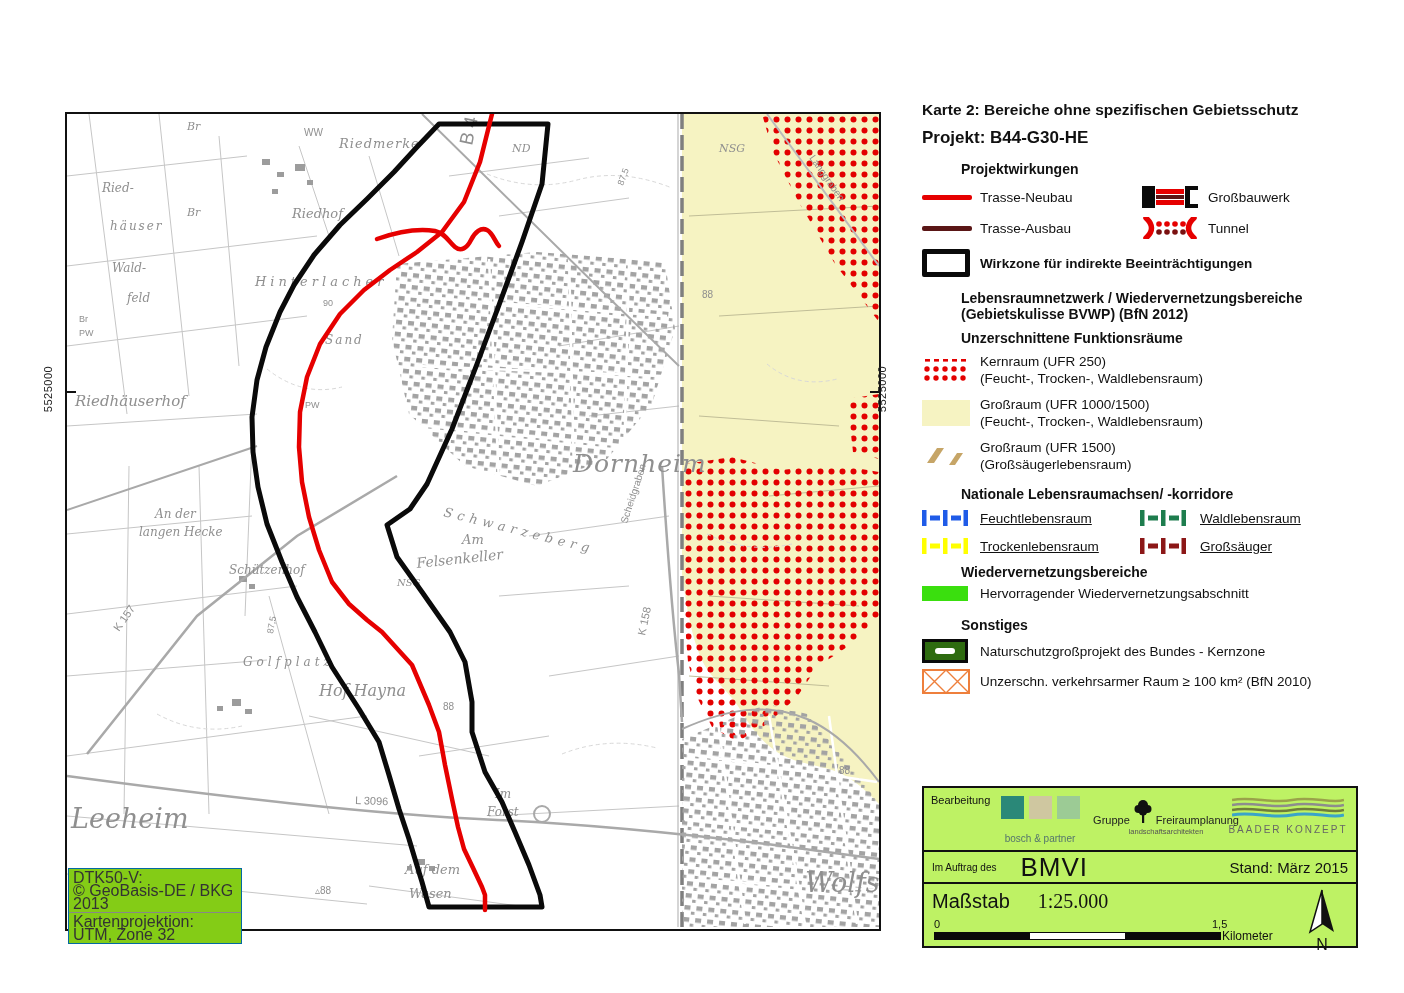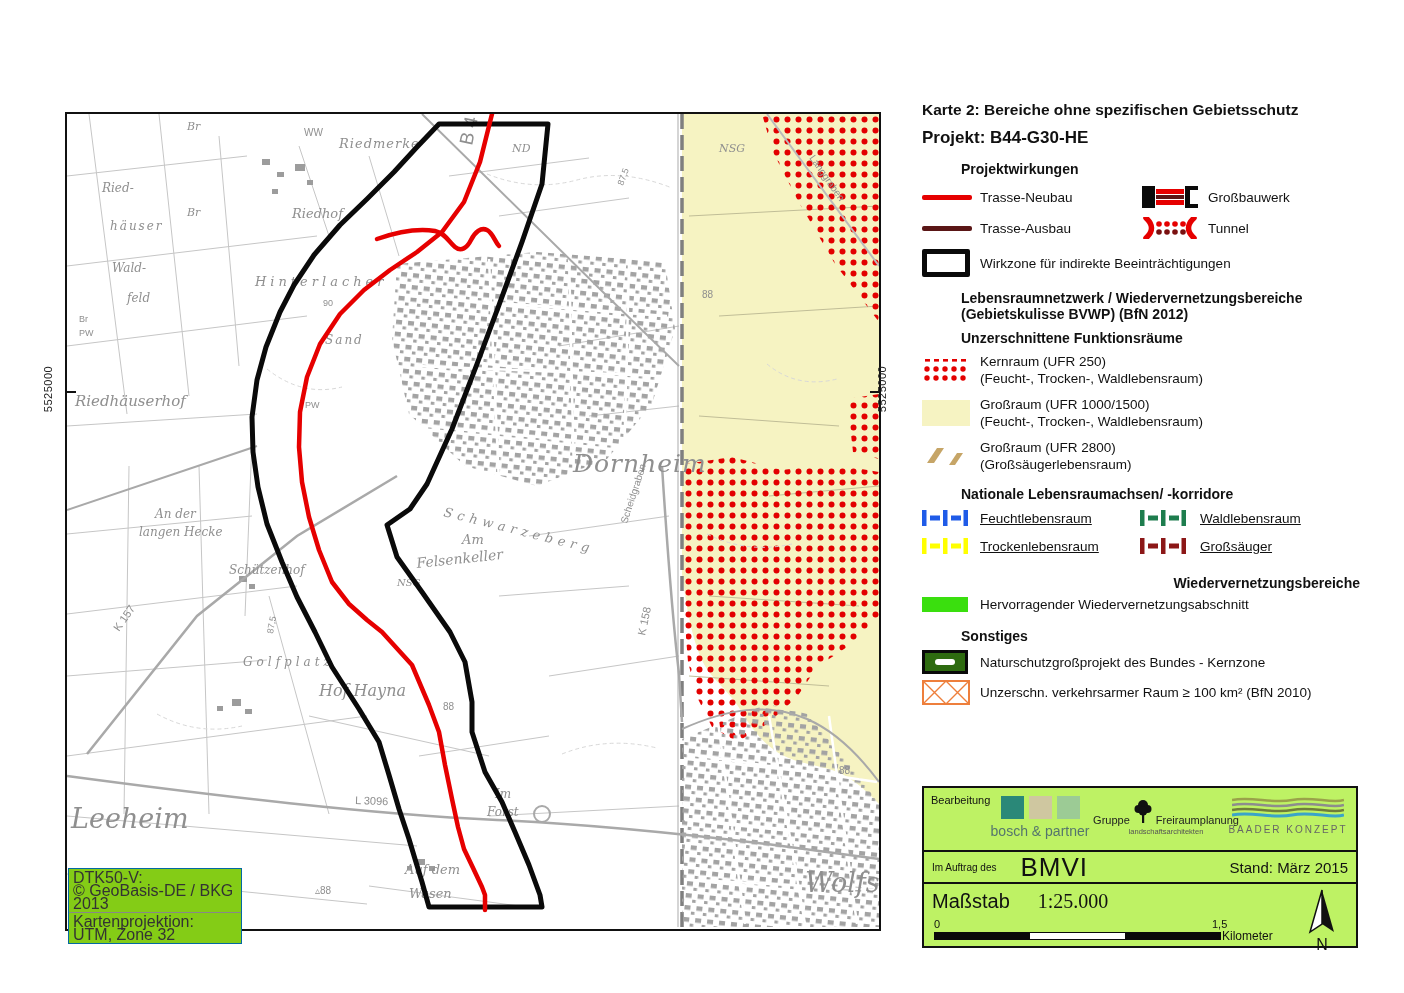--- a/index.html
+++ b/index.html
@@ -37,21 +37,21 @@
   .nsgp i{position:absolute;left:50%;top:50%;width:20px;height:6px;margin:-3px 0 0 -10px;background:#fff;border-radius:3px;}
   .footer{position:absolute;left:0;top:691px;width:436px;}
   .fbox{border:2px solid #111;background:#bef264;box-sizing:border-box;}
   #fbox1{height:66px;position:relative;}
   #fbox2{height:34px;margin-top:-2px;display:flex;align-items:center;padding:0 8px;box-sizing:border-box;}
   #fbox3{height:66px;margin-top:-2px;position:relative;}
   #bearb{position:absolute;left:7px;top:6px;font-size:11px;}
   #logo-bp{position:absolute;left:66px;top:8px;width:100px;text-align:center;}
   #logo-bp .sqs{display:flex;gap:5px;justify-content:center;}
   #logo-bp .sq{width:23px;height:23px;}
-  #logo-bp .t{font-size:14px;color:#55756d;margin-top:4px;}
+  #logo-bp .t{font-size:10px;color:#55756d;margin-top:14px;}
   #logo-gf{position:absolute;left:172px;top:10px;width:140px;text-align:center;font-size:11px;color:#222;}
   #logo-gf .sub{font-size:7.5px;color:#555;margin-top:1px;}
   #logo-gf .toprow{display:flex;align-items:flex-end;justify-content:center;gap:3px;}
   #logo-bk{position:absolute;right:8px;top:8px;width:120px;text-align:center;}
   #logo-bk .t{font-size:10px;letter-spacing:2px;color:#666;margin-top:2px;}
   #auftrag{font-size:10px;}
   #bmvi{font-size:26px;letter-spacing:1px;margin-left:24px;font-weight:500;}
   #stand{margin-left:auto;font-size:15px;}
   #mass{position:absolute;left:8px;top:6px;font-size:20px;}
   #mass b{font-weight:normal;margin-left:28px;font-family:Liberation Serif, serif;}
@@ -236,21 +236,21 @@
           <circle cx="33" cy="7" r="2.8" fill="#e60000"></circle>
           <circle cx="41" cy="7" r="2.8" fill="#e60000"></circle>
         <circle cx="17" cy="15" r="2.8" fill="#7a1010"></circle>
           <circle cx="25" cy="15" r="2.8" fill="#7a1010"></circle>
           <circle cx="33" cy="15" r="2.8" fill="#7a1010"></circle>
           <circle cx="41" cy="15" r="2.8" fill="#7a1010"></circle>
       </svg>
     </span>
     <span class="lab">Tunnel</span>
   </div>
-  <div class="row" style="margin-top:10px;">
+  <div class="row" style="margin-top:10px;font-weight:bold;">
     <span class="sw">
         <span class="wirkbox"></span>
       </span>
     <span class="lab">Wirkzone für indirekte Beeinträchtigungen</span>
   </div>
 
   <div class="sechead">
     <div>Lebensraumnetzwerk / Wiedervernetzungsbereiche</div>
     <div>(Gebietskulisse BVWP) (BfN 2012)</div>
   </div>
@@ -293,21 +293,21 @@
     </span>
   </div>
   <div class="row" style="margin-top:9px;">
     <span class="sw">
       <svg width="50" height="26" viewBox="0 0 50 26">
         <path d="M5,20 L15,5 L22,5 L12,20 Z" fill="#c6a567"></path>
         <path d="M27,22 L35,10 L41,10 L33,22 Z" fill="#c6a567"></path>
       </svg>
     </span>
     <span class="lab2">
-      <div>Großraum (UFR 2800)</div>
+      <div>Großraum (UFR 1500)</div>
       <div>(Großsäugerlebensraum)</div>
     </span>
   </div>
 
   <div class="sechead">Nationale Lebensraumachsen/ -korridore</div>
   <div class="corr-grid">
     <span class="sw">
       <svg width="46" height="16" viewBox="0 0 46 16">
           <g fill="#1f5be8">
             <rect x="0" y="0" width="4.5" height="16"></rect>
@@ -351,21 +351,21 @@
             <rect x="8" y="5.5" width="10" height="5"></rect>
             <rect x="21" y="0" width="4.5" height="16"></rect>
             <rect x="29" y="5.5" width="10" height="5"></rect>
             <rect x="41.5" y="0" width="4.5" height="16"></rect>
           </g>
         </svg>
     </span>
     <span class="lab">Großsäuger</span>
   </div>
 
-  <div class="sechead" style="margin-top:21px;text-align:right;">Wiedervernetzungsbereiche</div>
+  <div class="sechead" style="margin-top:10px;">Wiedervernetzungsbereiche</div>
   <div class="row" style="margin-top:6px;">
     <span class="sw">
         <span class="swatch-green"></span>
       </span>
     <span class="lab">Hervorragender Wiedervernetzungsabschnitt</span>
   </div>
 
   <div class="sechead" style="margin-top:16px;">Sonstiges</div>
   <div class="row" style="margin-top:6px;">
     <span class="sw">

